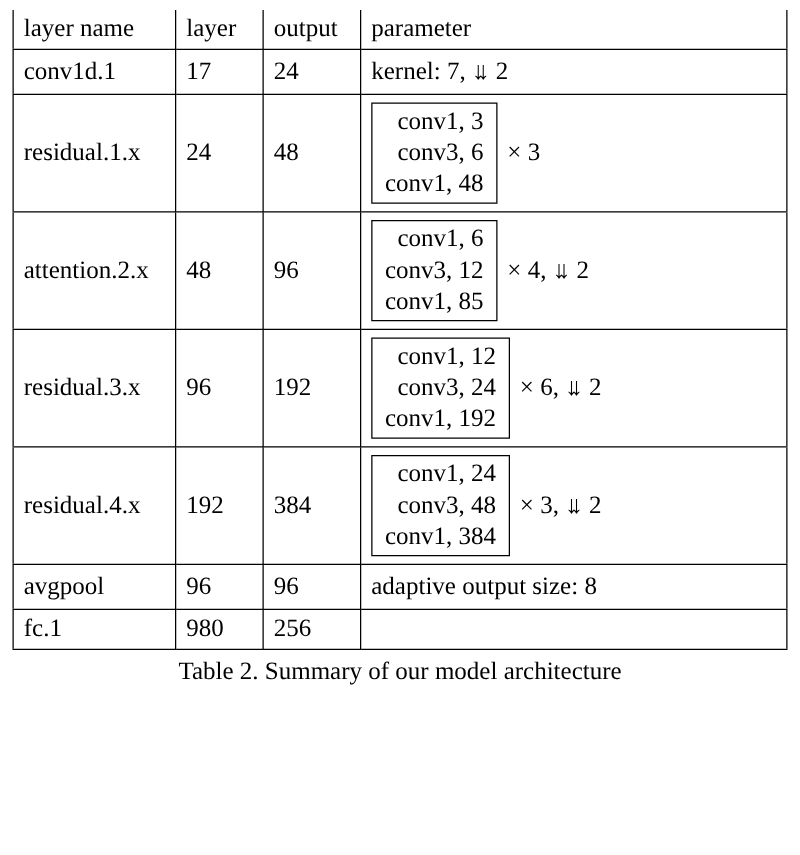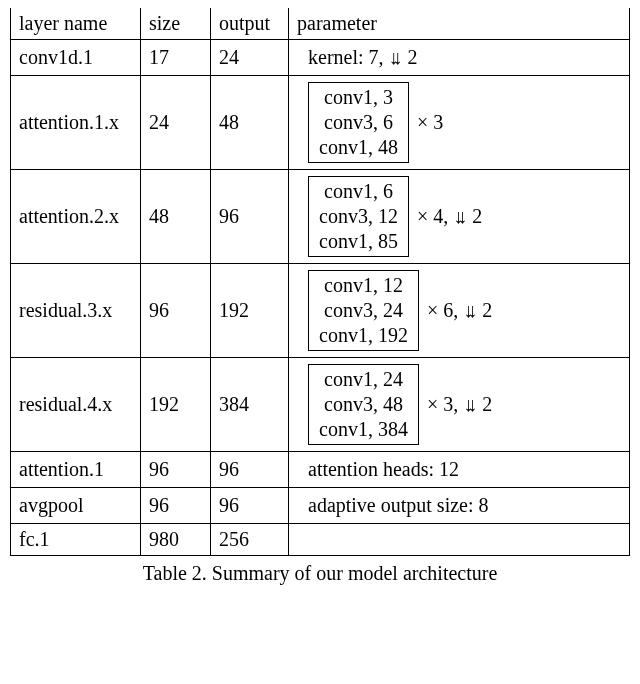--- a/index.html
+++ b/index.html
@@ -35,32 +35,32 @@
     border-top: none;
     font-weight: normal;
   }
   
   table, th, td { border-left: 1px solid #000; border-right: 1px solid #000; }
   table tr th:first-child, table tr td:first-child { border-left: none; }
   table tr th:last-child,  table tr td:last-child  { border-right: none; }
   
   thead th { border-top: none; }
 
-  td.param { padding: 6px 19px; }
+  td.param { padding: 6px 8px; }
   .pcell {
     display: flex;
     align-items: center;
     gap: 8px;
   }
   .bracketed {
     border: 1px solid #000;
     padding: 2px 10px;
     display: inline-flex;
     flex-direction: column;
-    align-items: center;
+    align-items: flex-end;
     line-height: 1.25;
     font-variant-numeric: lining-nums;
   }
   .bracketed .line {
     white-space: nowrap;
   }
   .after {
     white-space: nowrap;
   }
   .darr {
@@ -81,35 +81,35 @@
 <table>
   <colgroup>
     <col class="c-layer">
         <col class="c-input">
         <col class="c-output">
         <col class="c-param">
   </colgroup>
   <thead>
     <tr>
       <th>layer name</th>
-      <th>size</th>
+      <th>layer</th>
       <th>output</th>
       <th>parameter</th>
     </tr>
   </thead>
   <tbody id="tbody">
 
   <tr>
           <td>conv1d.1</td>
           <td>17</td>
           <td>24</td>
           <td class="param">kernel: 7, <span class="darr">↓↓</span> 2</td>
         </tr>
         <tr>
-          <td>attention.1.x</td>
+          <td>residual.1.x</td>
           <td>24</td>
           <td>48</td>
           <td class="param">
             <div class="pcell">
               <div class="bracketed">
                 <div class="line">conv1, 3</div>
                 <div class="line">conv3, 6</div>
                 <div class="line">conv1, 48</div>
               </div>
               <div class="after">× 3</div>
@@ -155,26 +155,20 @@
               <div class="bracketed">
                 <div class="line">conv1, 24</div>
                 <div class="line">conv3, 48</div>
                 <div class="line">conv1, 384</div>
               </div>
               <div class="after">× 3, <span class="darr">↓↓</span> 2</div>
             </div>
           </td>
         </tr>
         <tr>
-          <td>attention.1</td>
-          <td>96</td>
-          <td>96</td>
-          <td class="param">attention heads: 12</td>
-        </tr>
-        <tr>
           <td>avgpool</td>
           <td>96</td>
           <td>96</td>
           <td class="param">adaptive output size: 8</td>
         </tr>
         <tr>
           <td>fc.1</td>
           <td>980</td>
           <td>256</td>
           <td class="param"></td>

